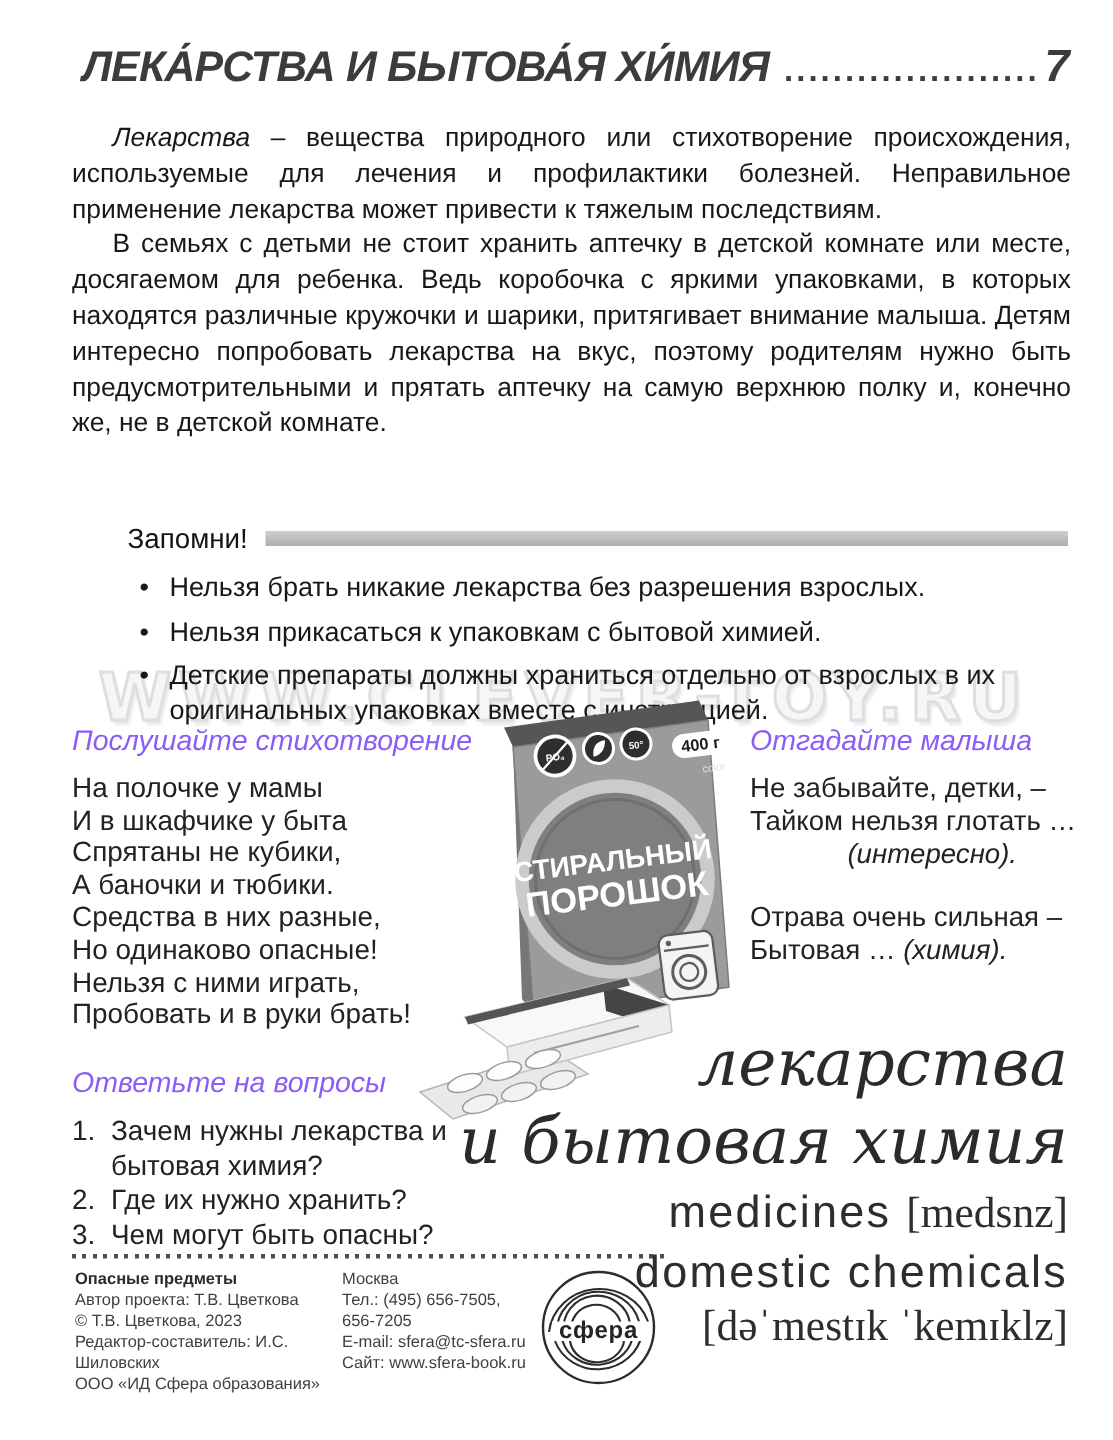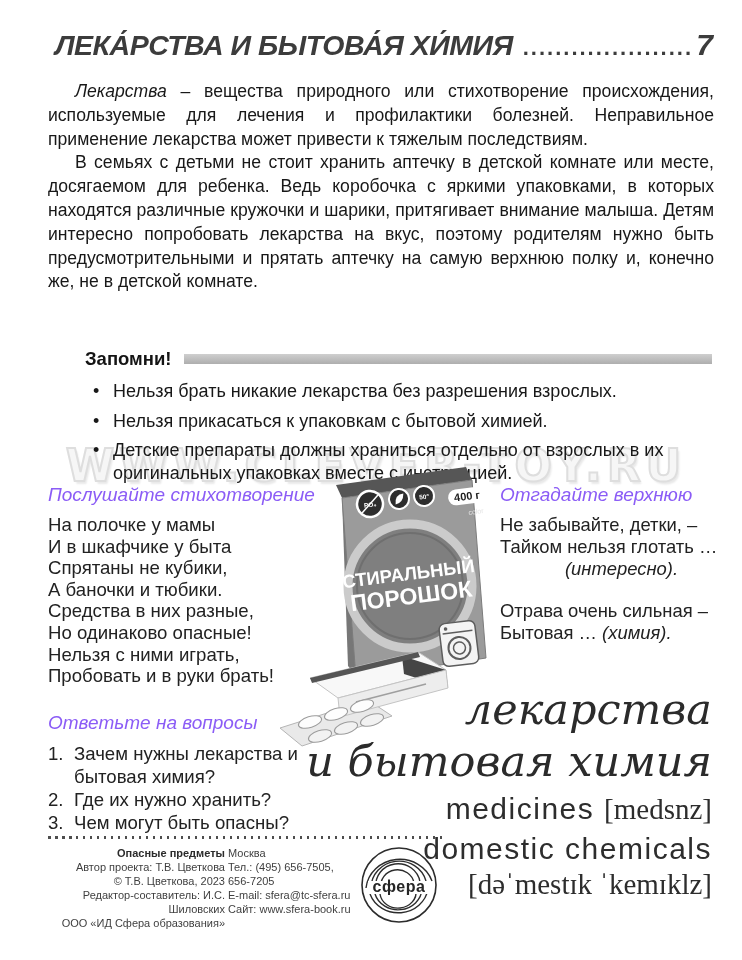--- a/index.html
+++ b/index.html
@@ -27,21 +27,21 @@
     letter-spacing:2px;margin:0 6px 0 10px;
   }
   .pagenum{font-size:30px;font-weight:bold;font-style:italic;color:#3c3c3c;}
   
   .intro{position:absolute;top:80px;left:48px;width:666px;font-size:17.6px;line-height:23.8px;text-align:justify;color:#181818;}
   .intro p{margin:0;text-indent:27px;}
   .ital{font-style:italic;}
   
   .remember{position:absolute;top:348px;left:85px;width:627px;}
   .remember-head{display:flex;align-items:center;}
-  .remember-head .rh-label{font-size:18.5px;font-weight:bold;color:#141414;white-space:nowrap;}
+  .remember-head .rh-label{font-size:18.5px;font-weight:normal;color:#141414;white-space:nowrap;}
   .remember-head .rh-bar{flex:1;height:10px;margin-left:12px;background:linear-gradient(180deg,#cfcfcf,#aeaeae);}
   .remember-list{margin:10px 0 0 8px;padding:0;list-style:none;}
   .remember-list li{display:flex;font-size:18px;line-height:22.5px;margin-bottom:7px;color:#181818;}
   .remember-list .dot{width:20px;flex:0 0 20px;font-size:18px;}
   
   .sec-head{font-size:19px;font-weight:normal;font-style:italic;color:#8b5cf6;margin:0 0 8px 0;}
   
   .poem-col{position:absolute;top:484px;left:48px;width:300px;z-index:1;}
   .poem-line{font-size:18.6px;line-height:21.6px;color:#222;}
   
@@ -66,21 +66,21 @@
   .script-line2{top:736px;font-size:43px;}
   .en-line1{position:absolute;top:792px;right:30px;white-space:nowrap;z-index:1;}
   .en-line2{position:absolute;top:832px;right:30px;white-space:nowrap;z-index:1;}
   .en-line3{position:absolute;top:868px;right:30px;white-space:nowrap;z-index:1;}
   .en-word{font-family:"Liberation Sans",sans-serif;font-size:30px;letter-spacing:1.5px;color:#2d2d2d;}
   .en-tr{font-family:"Liberation Serif",serif;font-size:29px;color:#2d2d2d;}
   
   .footer-rule{position:absolute;top:836px;left:48px;width:398px;height:3px;
     background:repeating-linear-gradient(90deg,#4e4e4e 0 2.5px,transparent 2.5px 7px);}
   .footer-col{position:absolute;top:846px;font-size:11px;line-height:14px;color:#3f3f3f;z-index:1;}
-  .footer-col1{left:50px;width:175px;text-align:right;}
+  .footer-col1{left:50px;width:175px;}
   .footer-col2{left:228px;width:130px;}
   .footer-series{font-weight:bold;color:#2b2b2b;}
   .sfera-logo{position:absolute;top:840px;left:356px;z-index:1;}
   
   .pb-brand{fill:#ffffff;font-family:"Liberation Sans",sans-serif;font-weight:bold;}
   .pb-badge-t{fill:#1d1d1d;font-family:"Liberation Sans",sans-serif;font-weight:bold;font-size:11px;}
   .pb-color-t{fill:#e3e3e3;font-family:"Liberation Sans",sans-serif;font-size:7px;}
   .pb-icon-t{fill:#ffffff;font-family:"Liberation Sans",sans-serif;font-size:6.5px;font-weight:bold;}
   .logo-t{fill:#262626;font-family:"Liberation Sans",sans-serif;font-size:16px;font-weight:bold;letter-spacing:0.5px;}
 </style>
@@ -177,21 +177,21 @@
         <rect x="115" y="160" width="36" height="43" rx="6" fill="#f4f4f4" stroke="#5d5d5d" stroke-width="1.5"></rect>
         <line x1="118" y1="170" x2="148" y2="170" stroke="#5d5d5d" stroke-width="1.5"></line>
         <circle cx="121.5" cy="165.5" r="1.8" fill="#5d5d5d"></circle>
         <circle cx="133" cy="186" r="11" fill="none" stroke="#5d5d5d" stroke-width="2"></circle>
         <circle cx="133" cy="186" r="6" fill="none" stroke="#5d5d5d" stroke-width="1.5"></circle>
       </g>
     </svg>
   </div>
 
   <div class="riddles-col">
-    <div class="sec-head">Отгадайте верхнюю</div>
+    <div class="sec-head">Отгадайте малыша</div>
     <div class="riddle-line">Не забывайте, детки, –</div>
     <div class="riddle-line">Тайком нельзя глотать …</div>
     <div class="riddle-answer">(интересно).</div>
     <div class="riddle-gap"></div>
     <div class="riddle-line">Отрава очень сильная –</div>
     <div class="riddle-line"><span>Бытовая … </span><span class="ital">(химия).</span></div>
   </div>
 
   <div class="questions-col">
     <div class="sec-head">Ответьте на вопросы</div>

